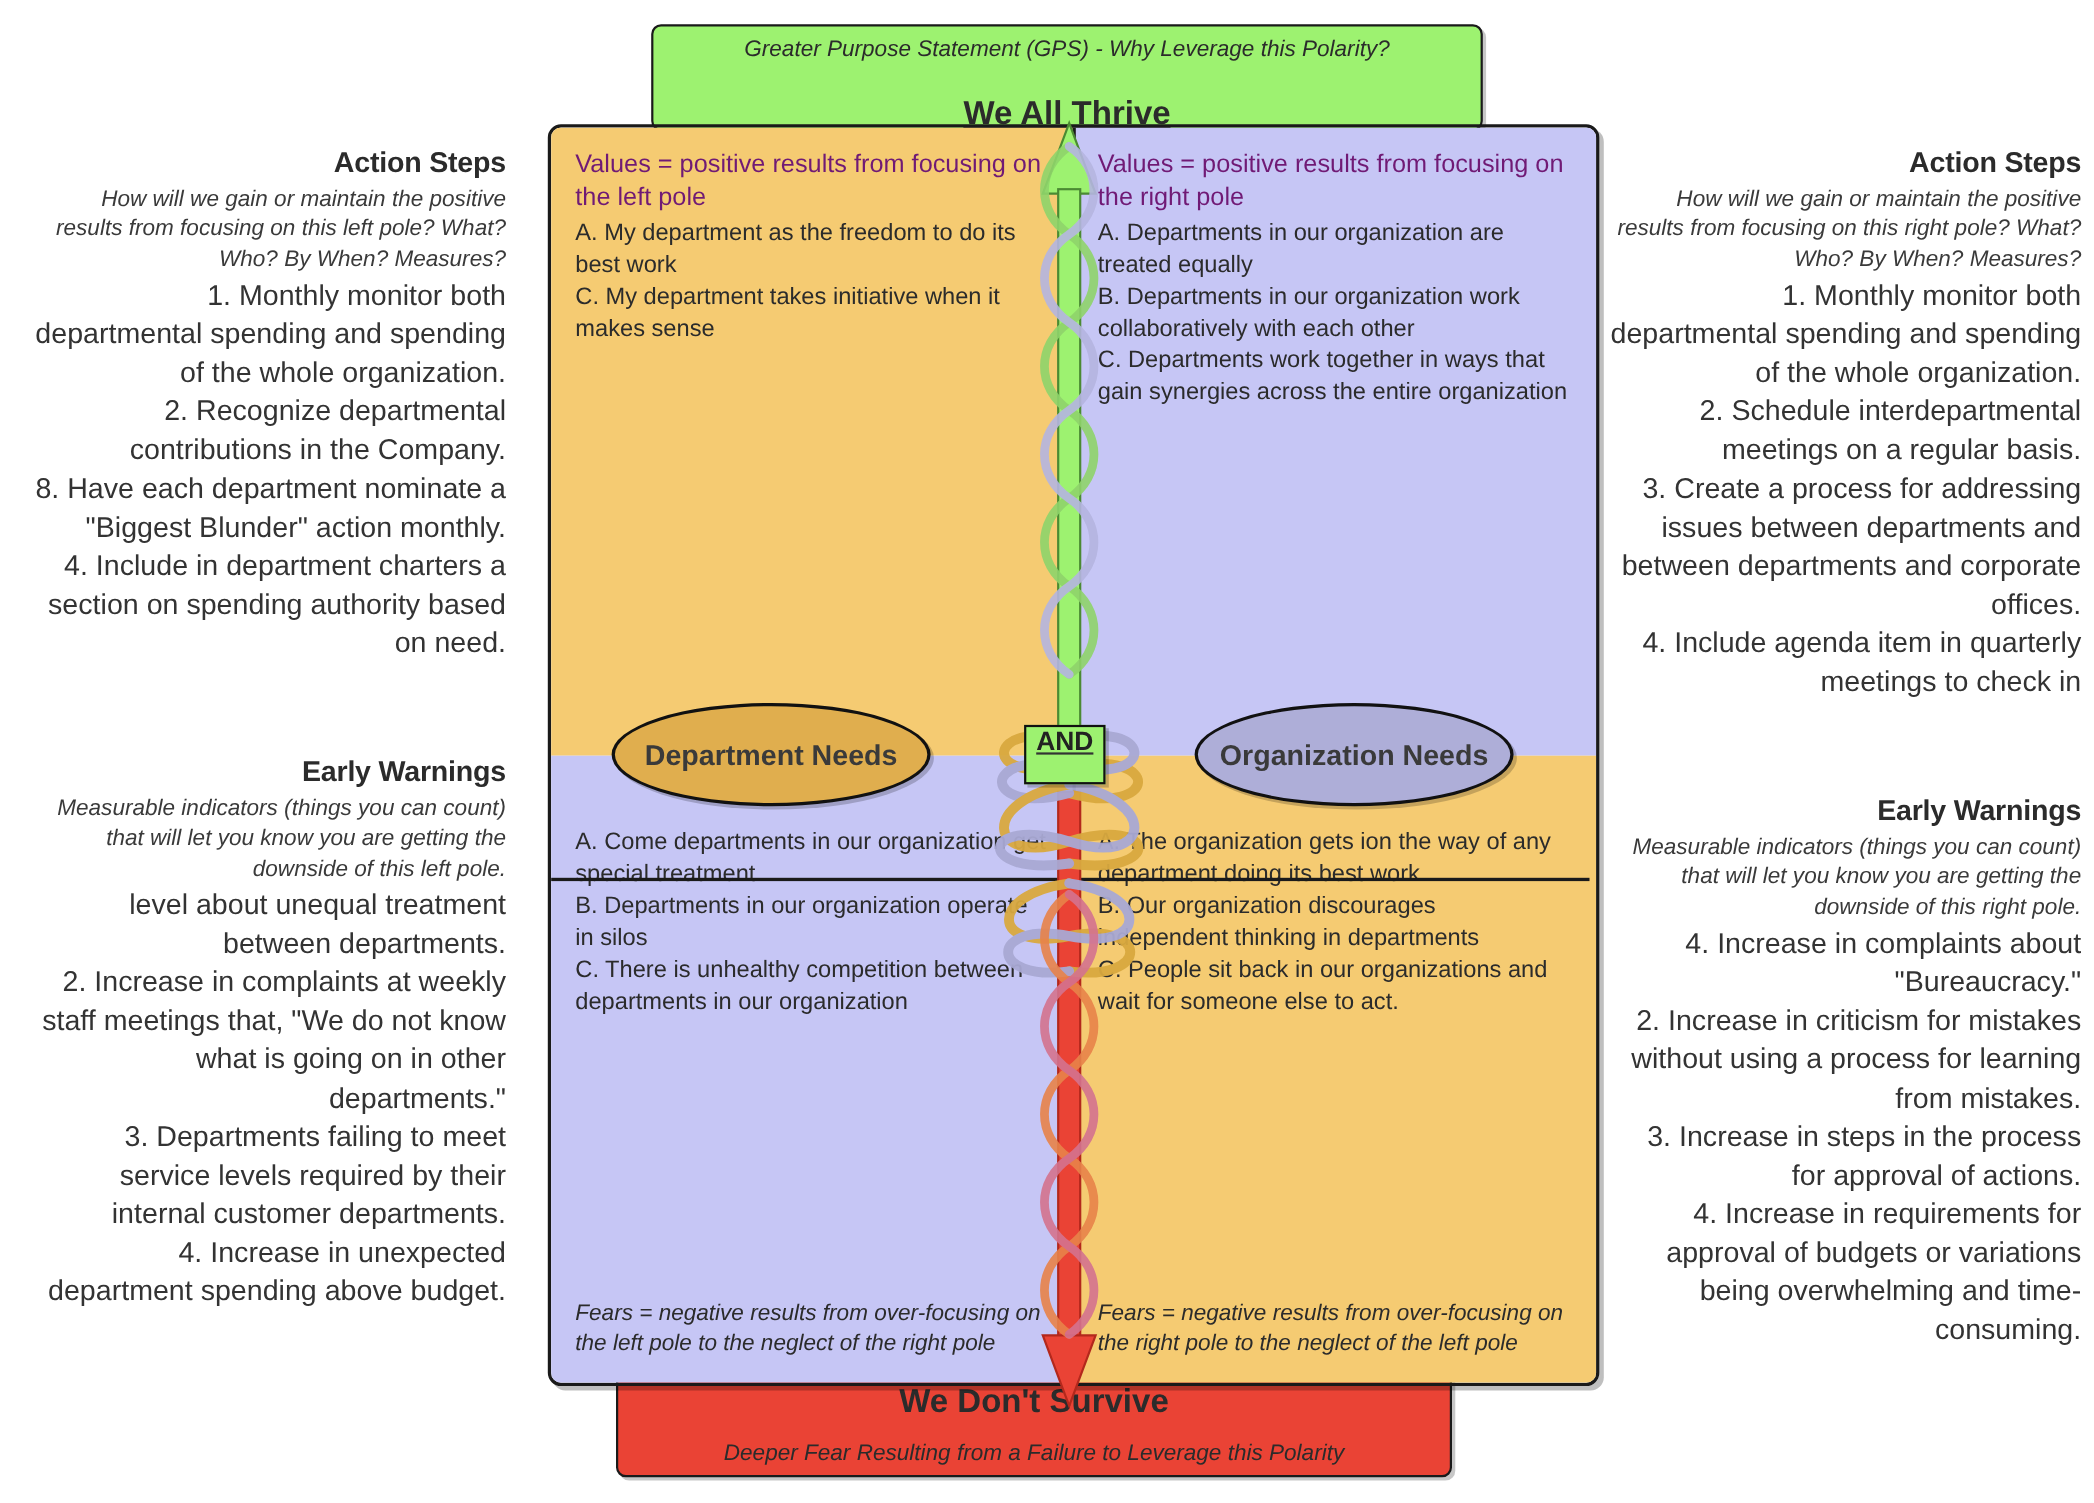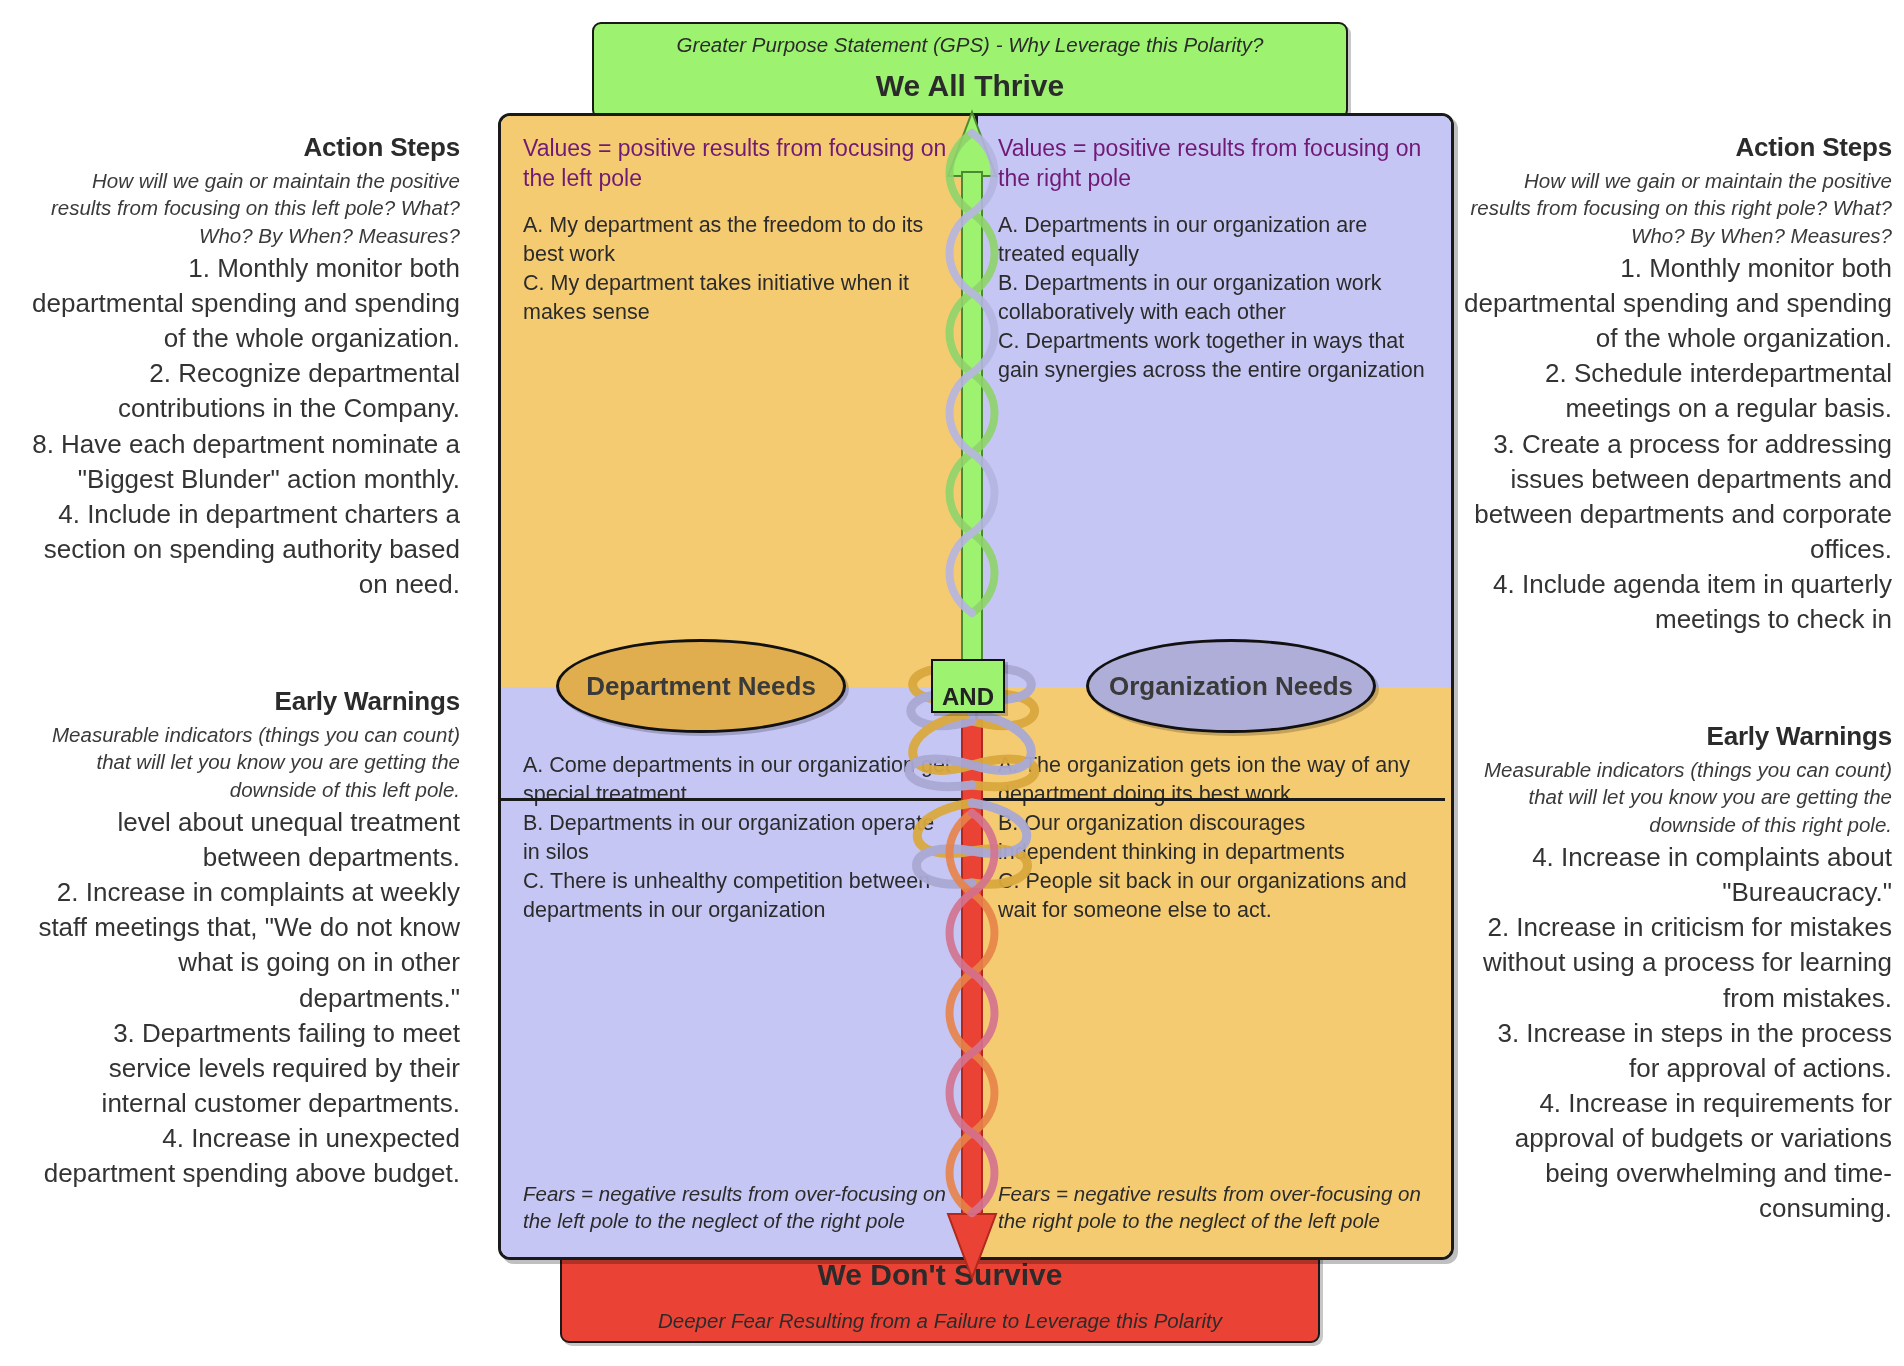--- a/index.html
+++ b/index.html
@@ -32,21 +32,21 @@
   .gap-ew-right{height:84px;}
 
   
   .gps{
     position:absolute;left:592px;top:22px;width:756px;height:97px;
     background:#9df270;border:2.5px solid #1a1a1a;border-radius:9px;
     box-shadow:3px 3px 0 rgba(0,0,0,.22);
     text-align:center;box-sizing:border-box;padding-top:9px;z-index:1;
   }
   .gps .cap{font-style:italic;font-size:20.5px;color:#2b2b2b;line-height:1.2;}
-  .gps .big{font-size:30px;font-weight:bold;color:#2b2b2b;margin-top:11px;}
+  .gps .big{font-size:30px;font-weight:bold;color:#2b2b2b;margin-top:29px;text-decoration:underline;}
 
   
   .fear-bottom{
     position:absolute;left:560px;top:1245px;width:760px;height:98px;
     background:#ea4335;border:2.5px solid #1a1a1a;border-radius:9px;
     box-shadow:3px 3px 0 rgba(0,0,0,.22);
     text-align:center;box-sizing:border-box;padding-top:11px;z-index:1;
   }
   .fear-bottom .big{font-size:30px;font-weight:bold;color:#2b2b2b;}
   .fear-bottom .cap{font-style:italic;font-size:20.5px;color:#2b2b2b;margin-top:17px;}
@@ -56,42 +56,43 @@
     position:absolute;left:498px;top:113px;width:950px;height:1141px;
     border:3px solid #1a1a1a;border-radius:12px;overflow:hidden;
     box-shadow:4px 4px 0 rgba(0,0,0,.25);z-index:3;
   }
   .quad{position:absolute;width:475px;height:570.5px;box-sizing:border-box;padding:18px 22px 10px 22px;}
   .q-tl{left:0;top:0;background:#f5cb72;}
   .q-tr{left:475px;top:0;background:#c6c6f5;}
   .q-bl{left:0;top:570.5px;background:#c6c6f5;}
   .q-br{left:475px;top:570.5px;background:#f5cb72;}
   .q-cap{font-size:23px;line-height:1.3;color:#701a75;}
-  .q-list{font-size:21.5px;line-height:1.35;color:#2b2b2b;margin-top:17px;}
+  .q-list{font-size:21.5px;line-height:1.35;color:#2b2b2b;margin-top:3px;}
   .q-bot-cap{position:absolute;left:22px;right:22px;bottom:22px;font-style:italic;font-size:20.5px;line-height:1.35;color:#2b2b2b;}
 
   
   .vline{position:absolute;left:473.5px;top:0;width:3px;height:1135px;background:#1a1a1a;z-index:4;}
   .hline{position:absolute;left:0;top:682px;width:944px;height:3px;background:#1a1a1a;z-index:4;}
 
   
   .pole{
     position:absolute;width:284px;height:88px;border:3px solid #111;
     border-radius:50%;z-index:8;display:flex;align-items:center;justify-content:center;
     box-shadow:3px 3px 0 rgba(0,0,0,.2);
   }
   .pole span{font-size:26px;font-weight:bold;color:#3a3a3a;white-space:nowrap;}
   .pole-left{left:556px;top:639px;background:#e0ae4e;}
   .pole-right{left:1086px;top:639px;background:#aeaed8;}
 
   .andbox{
     position:absolute;left:931px;top:659px;width:70px;height:50px;
     background:#9df270;border:2.5px solid #111;z-index:12;
-    display:flex;align-items:flex-end;justify-content:center;
+    display:flex;align-items:flex-start;justify-content:center;
     box-shadow:3px 3px 0 rgba(0,0,0,.2);
+    text-decoration:underline;
   }
   .andbox span{font-size:24px;font-weight:bold;color:#222;}
 
   .infinity{position:absolute;left:498px;top:113px;width:950px;height:1141px;z-index:7;pointer-events:none;}
   .arrows{position:absolute;left:498px;top:60px;width:950px;height:1250px;z-index:6;pointer-events:none;}
 </style>
 </head>
 <body>
 
 <div class="stage">

